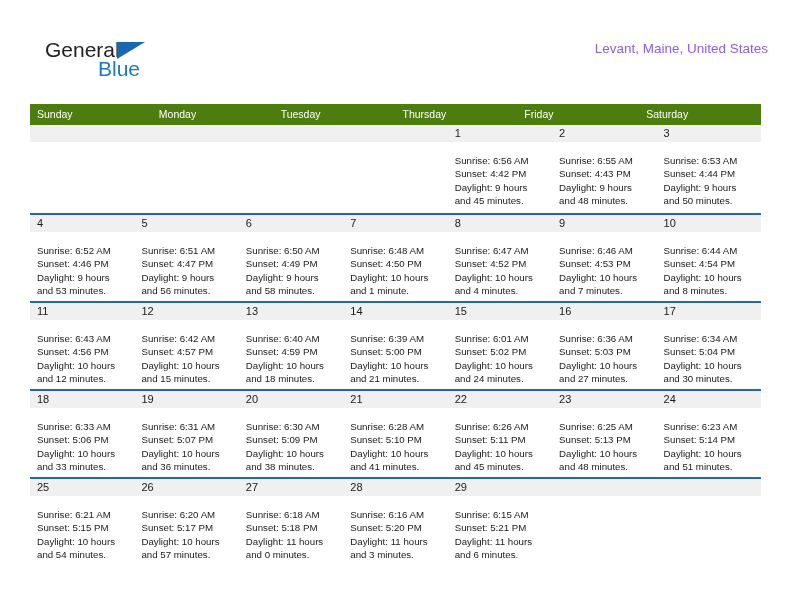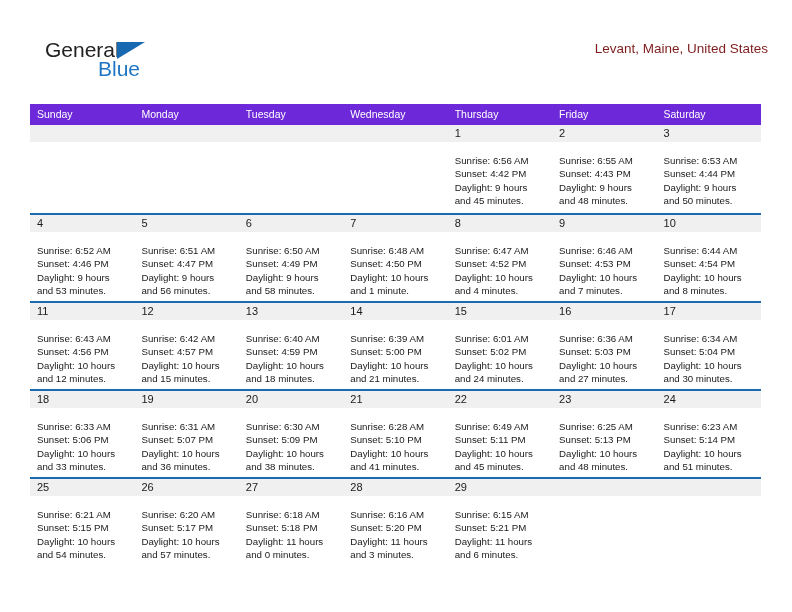--- a/index.html
+++ b/index.html
@@ -76,34 +76,34 @@
     line-height: 30px;
     color: #1a1a1a;
     font-weight: normal;
     margin: 0;
     white-space: nowrap;
   }
   .cal-subtitle {
     margin: 8px 0 0 0;
     font-size: 13.5px;
     line-height: 17px;
-    color: #7f1d1d;
+    color: #8b5cf6;
     white-space: nowrap;
   }
 
   
   .calendar {
     position: absolute;
     left: 30px;
     top: 104px;
     width: 731px;
   }
   .weekday-row {
     display: flex;
-    background: #6d28d9;
+    background: #4d7c0f;
     height: 21px;
   }
   .weekday {
     flex: 1 1 0;
     box-sizing: border-box;
     color: #ffffff;
     font-size: 10.5px;
     line-height: 21px;
     padding-left: 7px;
     white-space: nowrap;
@@ -166,21 +166,20 @@
     </div>
 
   </div>
 
   <div class="calendar">
 
     <div class="weekday-row">
       <div class="weekday">Sunday</div>
       <div class="weekday">Monday</div>
       <div class="weekday">Tuesday</div>
-      <div class="weekday">Wednesday</div>
       <div class="weekday">Thursday</div>
       <div class="weekday">Friday</div>
       <div class="weekday">Saturday</div>
     </div>
 
     <div id="weeks-container">
         <div class="week-row first">
           <div class="day-cell empty">
             <span class="day-number"></span>
           </div>
@@ -384,21 +383,21 @@
             <div class="day-info">
               <div>Sunrise: 6:28 AM</div>
               <div>Sunset: 5:10 PM</div>
               <div>Daylight: 10 hours</div>
               <div>and 41 minutes.</div>
             </div>
           </div>
           <div class="day-cell">
             <span class="day-number">22</span>
             <div class="day-info">
-              <div>Sunrise: 6:49 AM</div>
+              <div>Sunrise: 6:26 AM</div>
               <div>Sunset: 5:11 PM</div>
               <div>Daylight: 10 hours</div>
               <div>and 45 minutes.</div>
             </div>
           </div>
           <div class="day-cell">
             <span class="day-number">23</span>
             <div class="day-info">
               <div>Sunrise: 6:25 AM</div>
               <div>Sunset: 5:13 PM</div>

